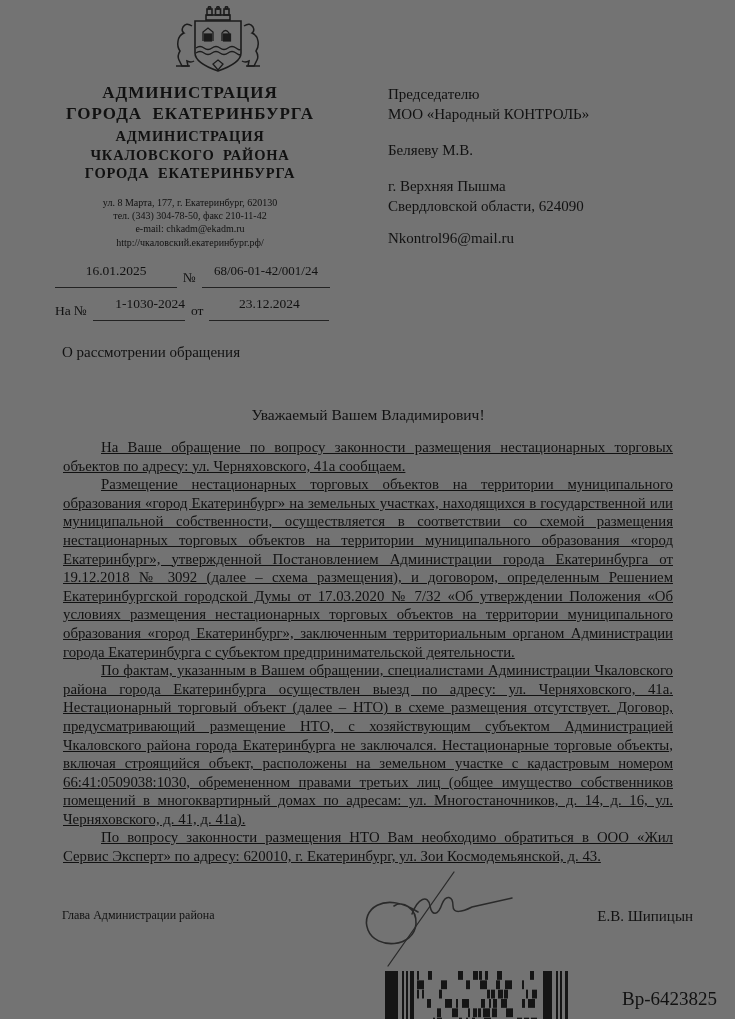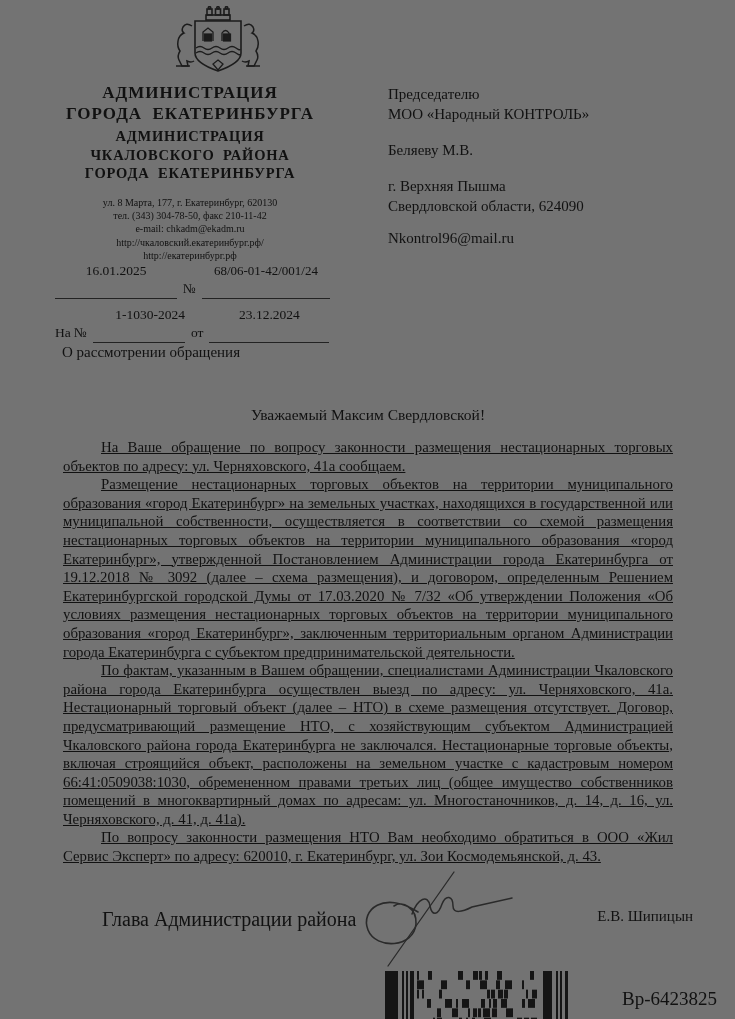--- a/index.html
+++ b/index.html
@@ -13,39 +13,39 @@
   .org-head{position:absolute;left:30px;top:82px;width:320px;text-align:center;
     font-weight:bold;font-size:17px;line-height:21px;letter-spacing:1px;word-spacing:5px;}
   .sub-head{position:absolute;left:30px;top:127px;width:320px;text-align:center;
     font-weight:bold;font-size:14.5px;line-height:18.5px;letter-spacing:0.8px;word-spacing:4px;}
   .addr{position:absolute;left:30px;top:196px;width:320px;text-align:center;
     font-size:10px;line-height:13.2px;}
   
   .req{position:absolute;left:55px;top:263px;width:285px;font-size:13.5px;}
   .req-row{display:flex;align-items:flex-end;}
   .req-row2{margin-top:8px;}
-  .req-field{border-bottom:1.4px solid #222;text-align:center;padding-bottom:19px;}
+  .req-field{border-bottom:1.4px solid #222;text-align:center;padding-bottom:8px;}
   .rf-date{width:122px;}
   .rf-num{width:128px;font-size:13px;}
   .rf-innum{width:92px;text-align:right;}
   .rf-indate{width:120px;}
   .req-label{padding:0 6px 2px 6px;white-space:nowrap;}
   
   .recipient{position:absolute;left:388px;top:84px;width:330px;
     font-size:15px;line-height:20px;}
   .gap-s{height:16px;}
   .gap-m{height:12px;}
   
   .subject{position:absolute;left:62px;top:344px;font-size:15px;}
   .greeting{position:absolute;left:62px;top:406px;width:612px;text-align:center;font-size:15.5px;}
   .body-text{position:absolute;left:63px;top:438px;width:610px;
     font-size:14.8px;line-height:18.6px;text-align:justify;}
   .body-text p{margin:0;text-indent:38px;text-decoration:underline;}
   
-  .sig-position{position:absolute;left:62px;top:908px;font-size:20px;margin-left:40px;}
+  .sig-position{position:absolute;left:62px;top:908px;font-size:12px;}
   .sig-name{position:absolute;right:42px;top:908px;font-size:15px;}
   .sig-script{position:absolute;left:350px;top:870px;width:180px;height:100px;}
   
   .barcode-wrap{position:absolute;left:385px;top:971px;width:186px;height:48px;overflow:hidden;}
   .barcode-label{position:absolute;left:622px;top:988px;font-size:19px;
     font-family:"Liberation Serif","DejaVu Serif",serif;}
 </style>
 </head>
 <body>
 
@@ -89,21 +89,20 @@
     <div>АДМИНИСТРАЦИЯ</div>
     <div>ЧКАЛОВСКОГО РАЙОНА</div>
     <div>ГОРОДА ЕКАТЕРИНБУРГА</div>
   </div>
 
   <div class="addr">
     <div>ул. 8 Марта, 177, г. Екатеринбург, 620130</div>
     <div>тел. (343) 304-78-50, факс 210-11-42</div>
     <div>e-mail: chkadm@ekadm.ru</div>
     <div>http://чкаловский.екатеринбург.рф/</div>
-    <div>http://екатеринбург.рф</div>
   </div>
 
   <div class="req">
     <div class="req-row">
       <div class="req-field rf-date">16.01.2025</div>
       <div class="req-label">№</div>
       <div class="req-field rf-num">68/06-01-42/001/24</div>
     </div>
     <div class="req-row req-row2">
       <div class="req-label" style="padding-left:0">На №</div>
@@ -120,21 +119,21 @@
     <div>Беляеву М.В.</div>
     <div class="gap-s"></div>
     <div>г. Верхняя Пышма</div>
     <div>Свердловской области, 624090</div>
     <div class="gap-m"></div>
     <div>Nkontrol96@mail.ru</div>
   </div>
 
   <div class="subject">О рассмотрении обращения</div>
 
-  <div class="greeting">Уважаемый Максим Свердловской!</div>
+  <div class="greeting">Уважаемый Вашем Владимирович!</div>
 
   <div class="body-text">
     <p>На Ваше обращение по вопросу законности размещения нестационарных торговых объектов по адресу: ул. Черняховского, 41а сообщаем.</p>
     <p>Размещение нестационарных торговых объектов на территории муниципального образования «город Екатеринбург» на земельных участках, находящихся в государственной или муниципальной собственности, осуществляется в соответствии со схемой размещения нестационарных торговых объектов на территории муниципального образования «город Екатеринбург», утвержденной Постановлением Администрации города Екатеринбурга от 19.12.2018 № 3092 (далее – схема размещения), и договором, определенным Решением Екатеринбургской городской Думы от 17.03.2020 № 7/32 «Об утверждении Положения «Об условиях размещения нестационарных торговых объектов на территории муниципального образования «город Екатеринбург», заключенным территориальным органом Администрации города Екатеринбурга с субъектом предпринимательской деятельности.</p>
     <p>По фактам, указанным в Вашем обращении, специалистами Администрации Чкаловского района города Екатеринбурга осуществлен выезд по адресу: ул. Черняховского, 41а. Нестационарный торговый объект (далее – НТО) в схеме размещения отсутствует. Договор, предусматривающий размещение НТО, с хозяйствующим субъектом Администрацией Чкаловского района города Екатеринбурга не заключался. Нестационарные торговые объекты, включая строящийся объект, расположены на земельном участке с кадастровым номером 66:41:0509038:1030, обремененном правами третьих лиц (общее имущество собственников помещений в многоквартирный домах по адресам: ул. Многостаночников, д. 14, д. 16, ул. Черняховского, д. 41, д. 41а).</p>
     <p>По вопросу законности размещения НТО Вам необходимо обратиться в ООО «Жил Сервис Эксперт» по адресу: 620010, г. Екатеринбург, ул. Зои Космодемьянской, д. 43.</p>
   </div>
 
   <div class="sig-position">Глава Администрации района</div>
   <svg class="sig-script" viewBox="0 0 180 100" fill="none" stroke="#2a2a2a" stroke-width="1.6" stroke-linecap="round">

